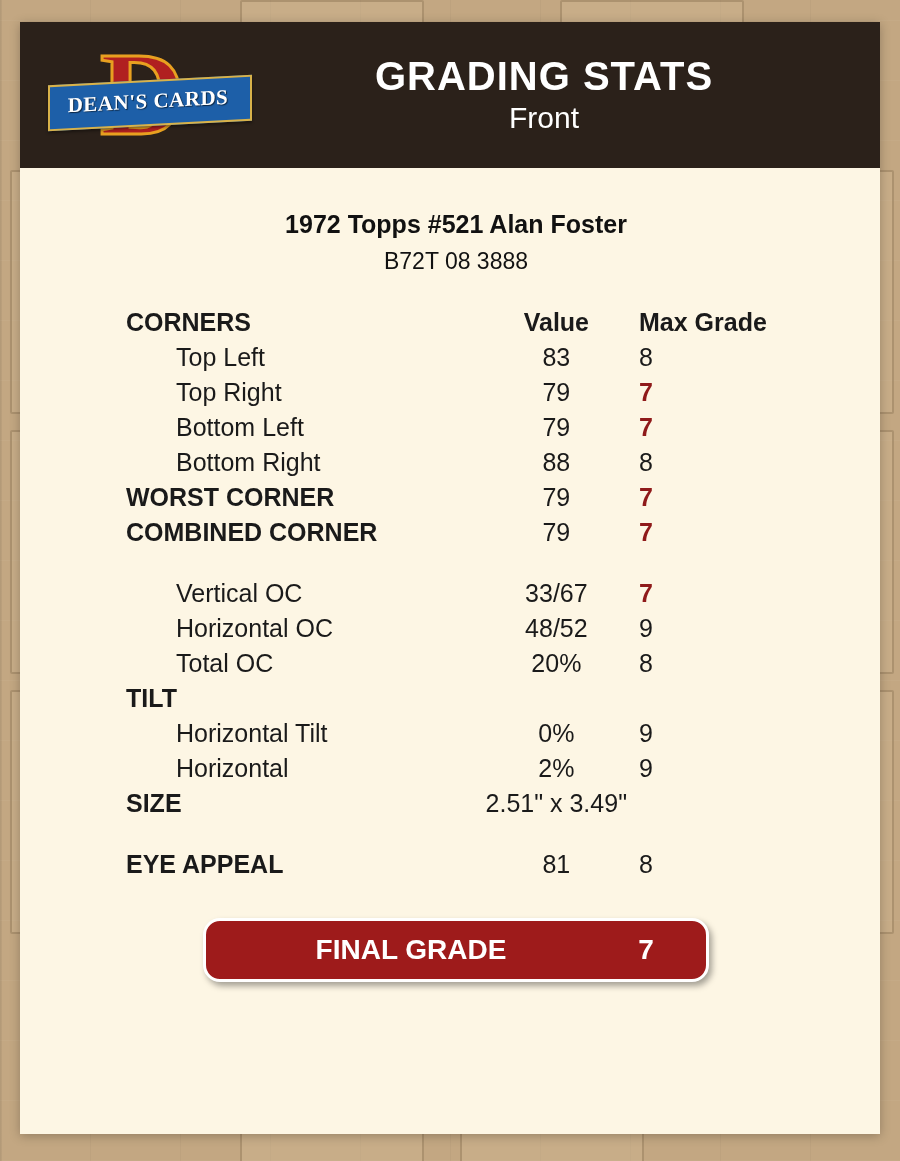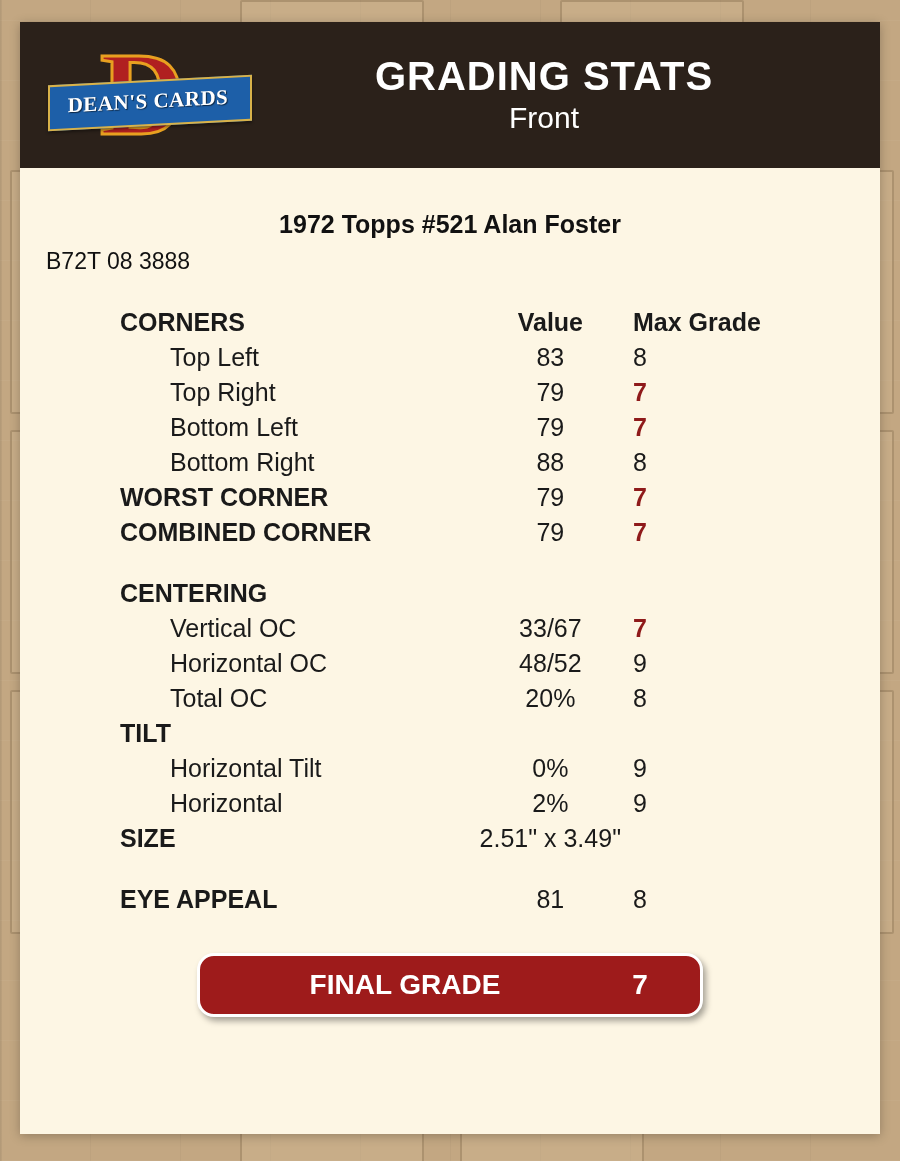--- a/index.html
+++ b/index.html
@@ -108,30 +108,32 @@
     font-weight: bold;
     letter-spacing: 1px;
     line-height: 46px;
   }
   .header-subtitle {
     font-size: 30px;
     line-height: 38px;
     font-weight: normal;
   }
   .body-area {
-    padding: 0 26px;
+    padding: 0 60px;
+    margin-left: 12px;
   }
   .card-title {
     text-align: center;
     font-size: 25px;
     font-weight: bold;
     color: #111111;
     margin-top: 42px;
   }
   .card-code {
+    text-align: center;
     font-size: 23px;
     color: #111111;
     margin-top: 9px;
   }
   table.stats {
     margin: 30px auto 0 auto;
     border-collapse: collapse;
     width: 660px;
     color: #1a1a1a;
   }
@@ -242,25 +244,20 @@
         <tr class="section-head">
           <td class="col-label">COMBINED CORNER</td>
           <td class="col-value" style="font-weight:normal;">79</td>
           <td class="col-grade grade-low">7</td>
         </tr>
 
         <tr class="spacer">
             <td colspan="3"></td>
           </tr>
 
-        <tr class="section-head">
-          <td class="col-label">CENTERING</td>
-          <td class="col-value"></td>
-          <td class="col-grade"></td>
-        </tr>
         <tr>
           <td class="col-label indent">Vertical OC</td>
           <td class="col-value">33/67</td>
           <td class="col-grade grade-low">7</td>
         </tr>
         <tr>
           <td class="col-label indent">Horizontal OC</td>
           <td class="col-value">48/52</td>
           <td class="col-grade">9</td>
         </tr>

